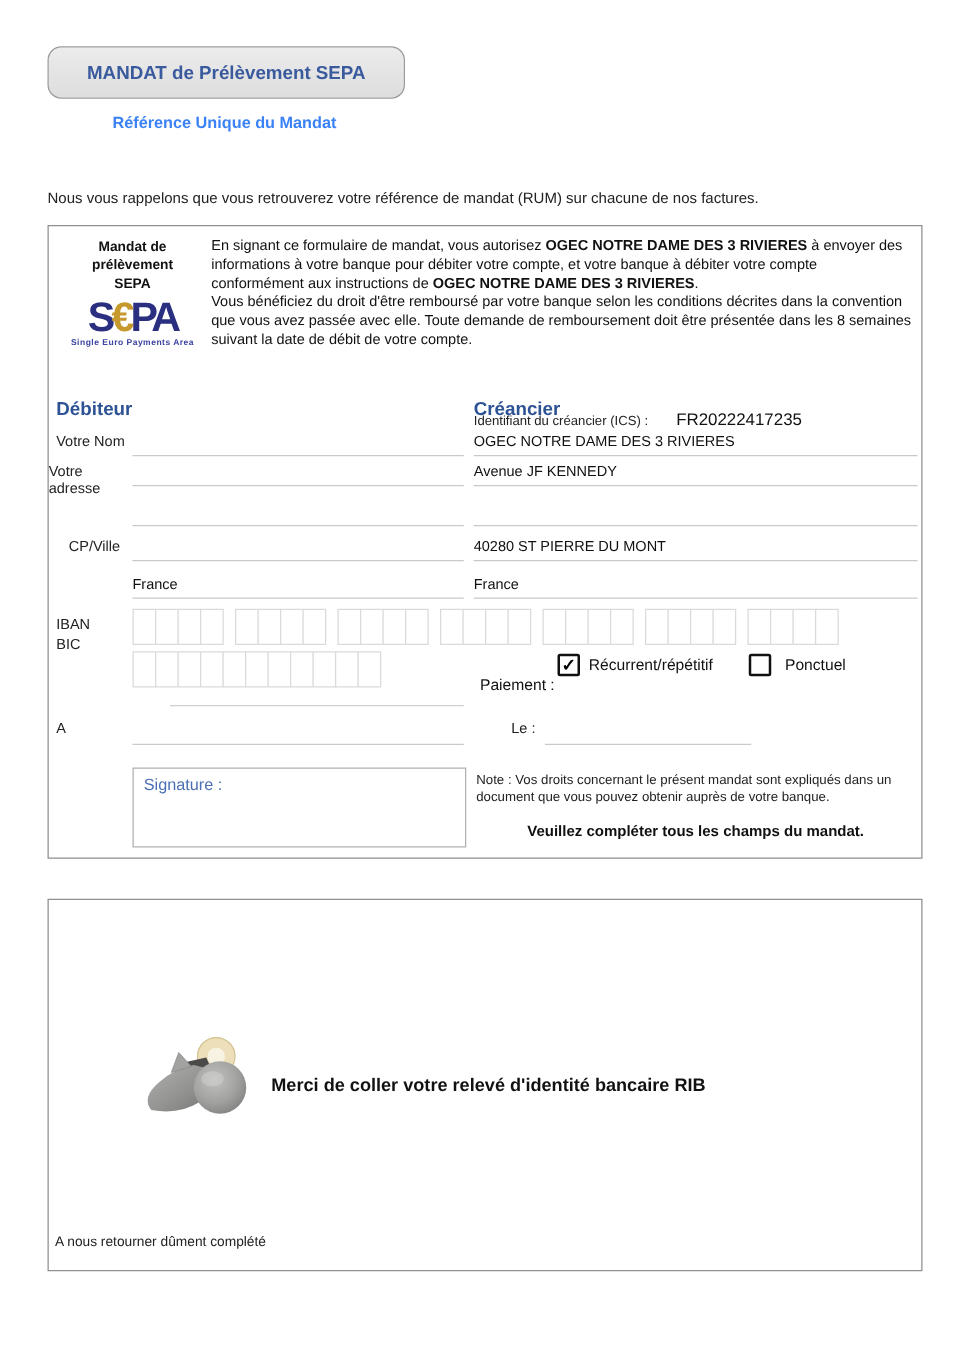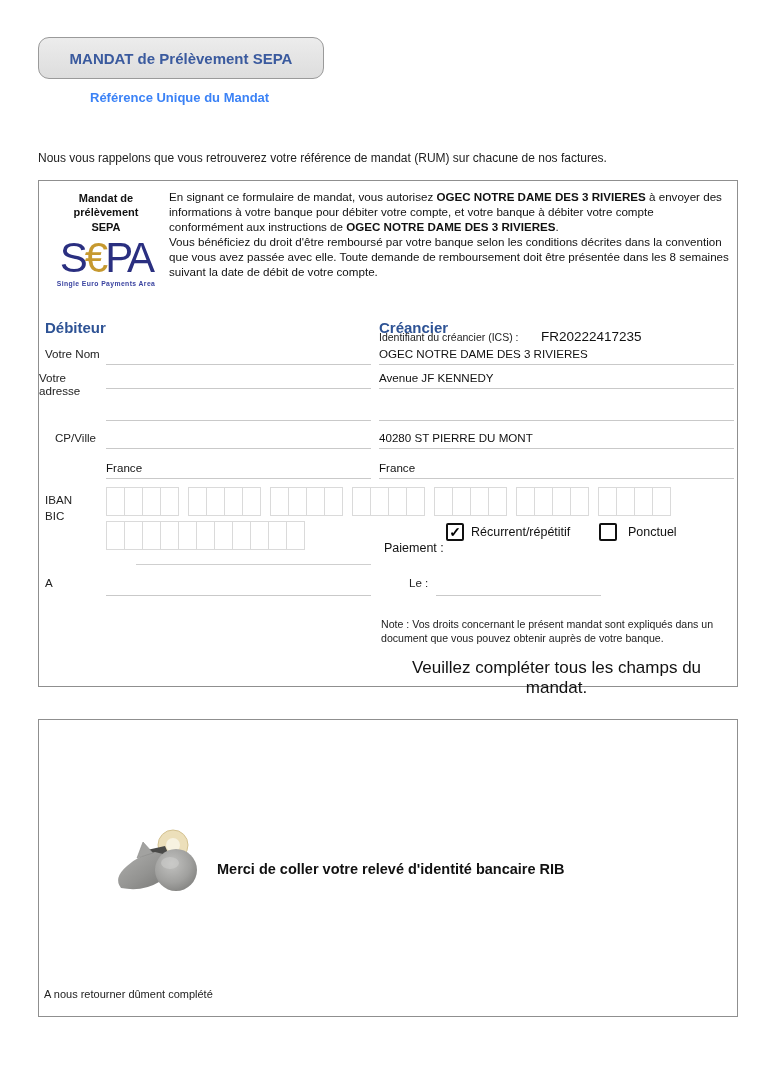--- a/index.html
+++ b/index.html
@@ -18,21 +18,21 @@
   }
   .subtitle{left:90px;top:90px;font-weight:bold;font-size:13px;color:#3b82f6;}
   .intro{left:38px;top:151px;font-size:12px;color:#222;}
   
   .box{border:1px solid #8f8f8f;background:#fff;}
   .box1{left:38px;top:180px;width:698px;height:505px;}
   .box2{left:38px;top:719px;width:698px;height:296px;}
   
   .side-title{left:8px;top:10px;width:118px;text-align:center;font-weight:bold;font-size:11px;line-height:1.3;color:#111;}
   .sepa-logo{left:8px;top:56px;width:118px;text-align:center;}
-  .logo-word{font-weight:normal;font-size:42px;letter-spacing:-3px;line-height:1;color:#2a2f80;}
+  .logo-word{font-weight:bold;font-size:33px;letter-spacing:-3px;line-height:1;color:#2a2f80;}
   .logo-word .l-e{color:#c6992f;}
   .logo-tag{font-size:6.8px;font-weight:bold;color:#3a43a0;letter-spacing:.4px;margin-top:1px;}
   
   .auth-text{left:130px;top:8px;width:560px;font-size:11.6px;line-height:1.3;color:#111;}
   
   .ics-row{left:340px;top:130px;margin-top:16px;}
   .ics-label{font-size:10.5px;color:#222;}
   .ics-value{font-size:13.5px;color:#111;margin-left:18px;}
   
   .col-title{font-weight:bold;font-size:15px;color:#2e5395;}
@@ -44,21 +44,21 @@
   .cell-group{display:flex;}
   .cell{width:17px;height:27px;border:1px solid #dadada;margin-left:-1px;background:#fff;}
   .cell:first-child{margin-left:0;}
   
   .pay-label{font-size:12.5px;color:#111;}
   .checkbox{width:14px;height:14px;border:2px solid #101010;border-radius:2px;display:flex;align-items:center;justify-content:center;font-size:14px;font-weight:bold;color:#000;line-height:1;}
   
   .sig-box{left:67px;top:433px;width:265px;height:62px;border:1px solid #b0b0b0;}
   .sig-label{font-size:13px;color:#4a6fb5;padding:5px 0 0 8px;}
   .note{left:342px;top:436px;width:348px;font-size:10.6px;line-height:1.35;color:#222;}
-  .notice{left:340px;top:477px;width:355px;text-align:center;font-weight:normal;font-size:17px;color:#111;}
+  .notice{left:340px;top:477px;width:355px;text-align:center;font-weight:bold;font-size:12px;color:#111;}
   
   .rib-text{left:178px;top:141px;font-weight:bold;font-size:14.5px;color:#111;}
   .footer-text{left:5px;top:268px;font-size:11px;color:#222;}
   b{font-weight:bold;}
 </style>
 </head>
 <body>
 
 <div class="page">
 
@@ -184,20 +184,23 @@
     <div class="abs pay-label" style="left:432px;top:344px;">Récurrent/répétitif</div>
     <div class="abs checkbox" style="left:560px;top:342px;"></div>
     <div class="abs pay-label" style="left:589px;top:344px;">Ponctuel</div>
 
     <div class="abs lbl" style="left:6px;top:395px;">A</div>
     <div class="abs thin-line" style="left:97px;top:383px;width:235px;"></div>
     <div class="abs field" style="left:67px;top:397px;width:265px;"></div>
     <div class="abs lbl" style="left:370px;top:395px;">Le :</div>
     <div class="abs field" style="left:397px;top:397px;width:165px;"></div>
 
+    <div class="abs sig-box">
+      <div class="sig-label">Signature :</div>
+    </div>
     <div class="abs note">Note : Vos droits concernant le présent mandat sont expliqués dans un document que vous pouvez obtenir auprès de votre banque.</div>
     <div class="abs notice">Veuillez compléter tous les champs du mandat.</div>
   </div>
 
   <div class="abs box box2">
     <svg class="abs" style="left:74px;top:102px;" width="98" height="76" viewBox="0 0 98 76" aria-hidden="true">
       <defs>
         <radialGradient id="domeGrad" cx="40%" cy="35%" r="75%">
           <stop offset="0%" stop-color="#c2c2c0"></stop>
           <stop offset="60%" stop-color="#a0a09e"></stop>

